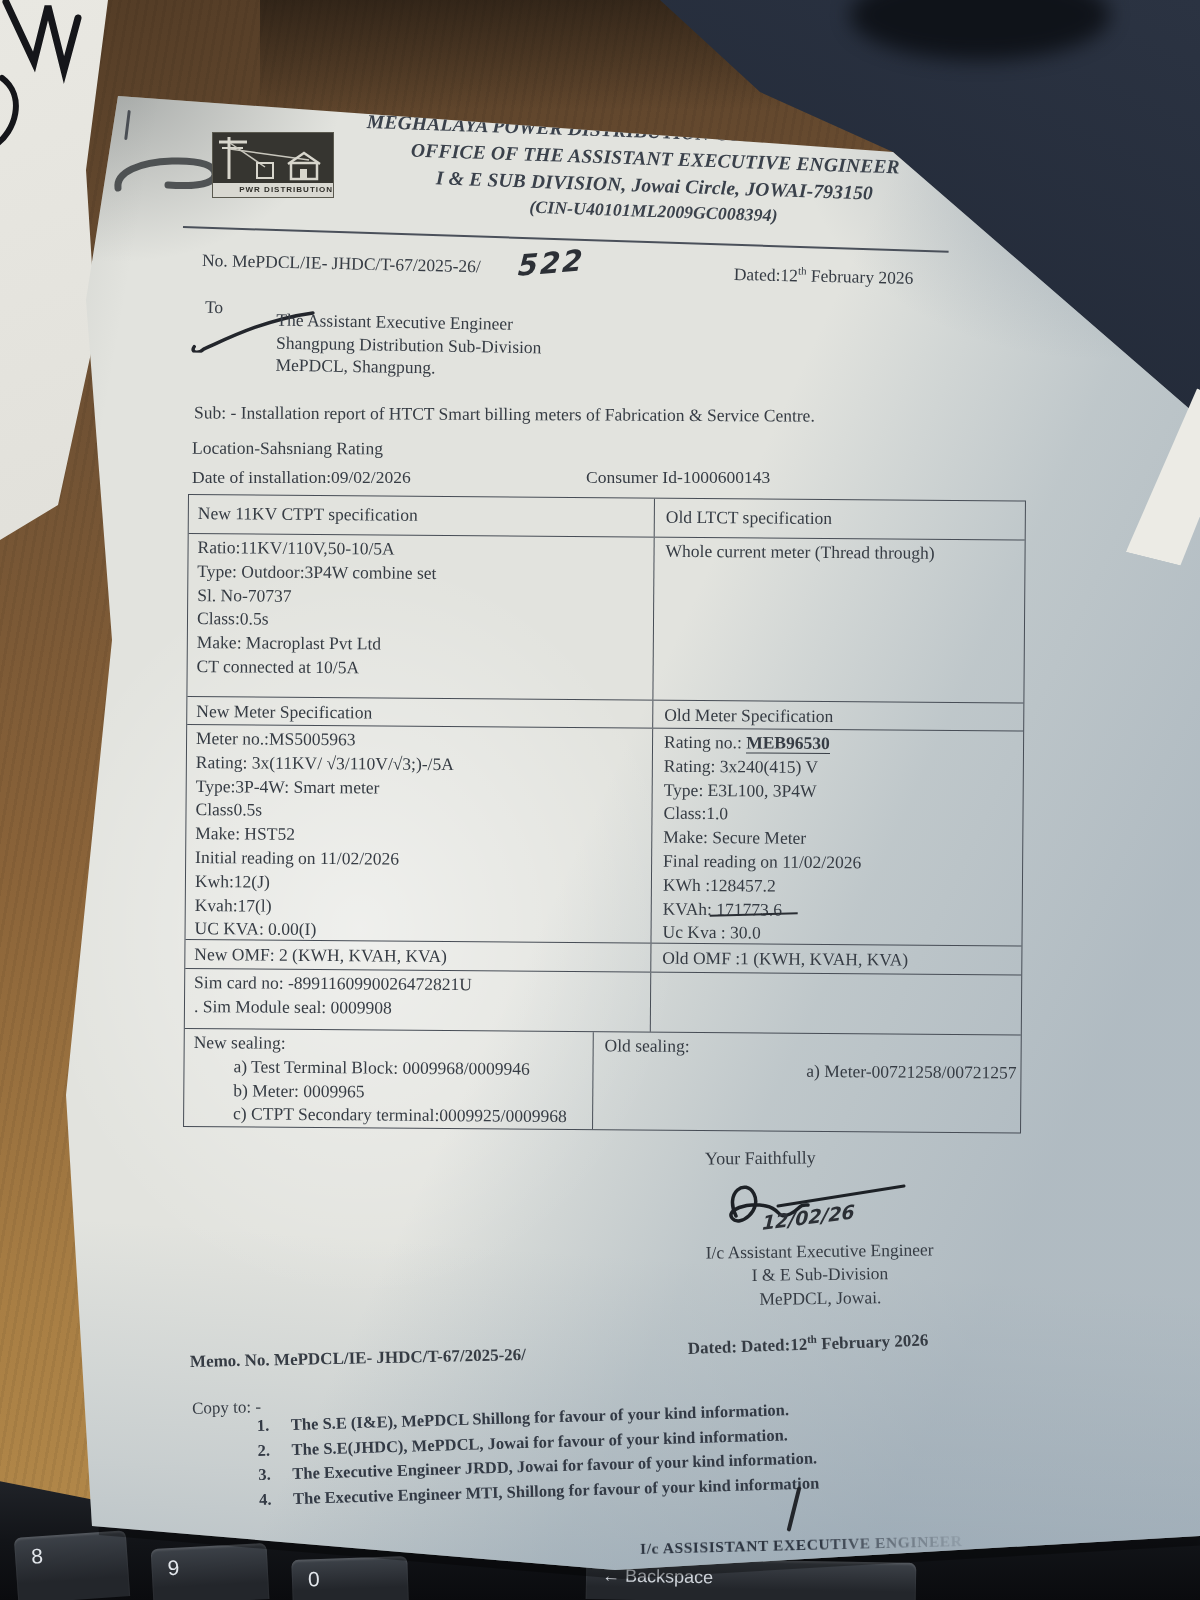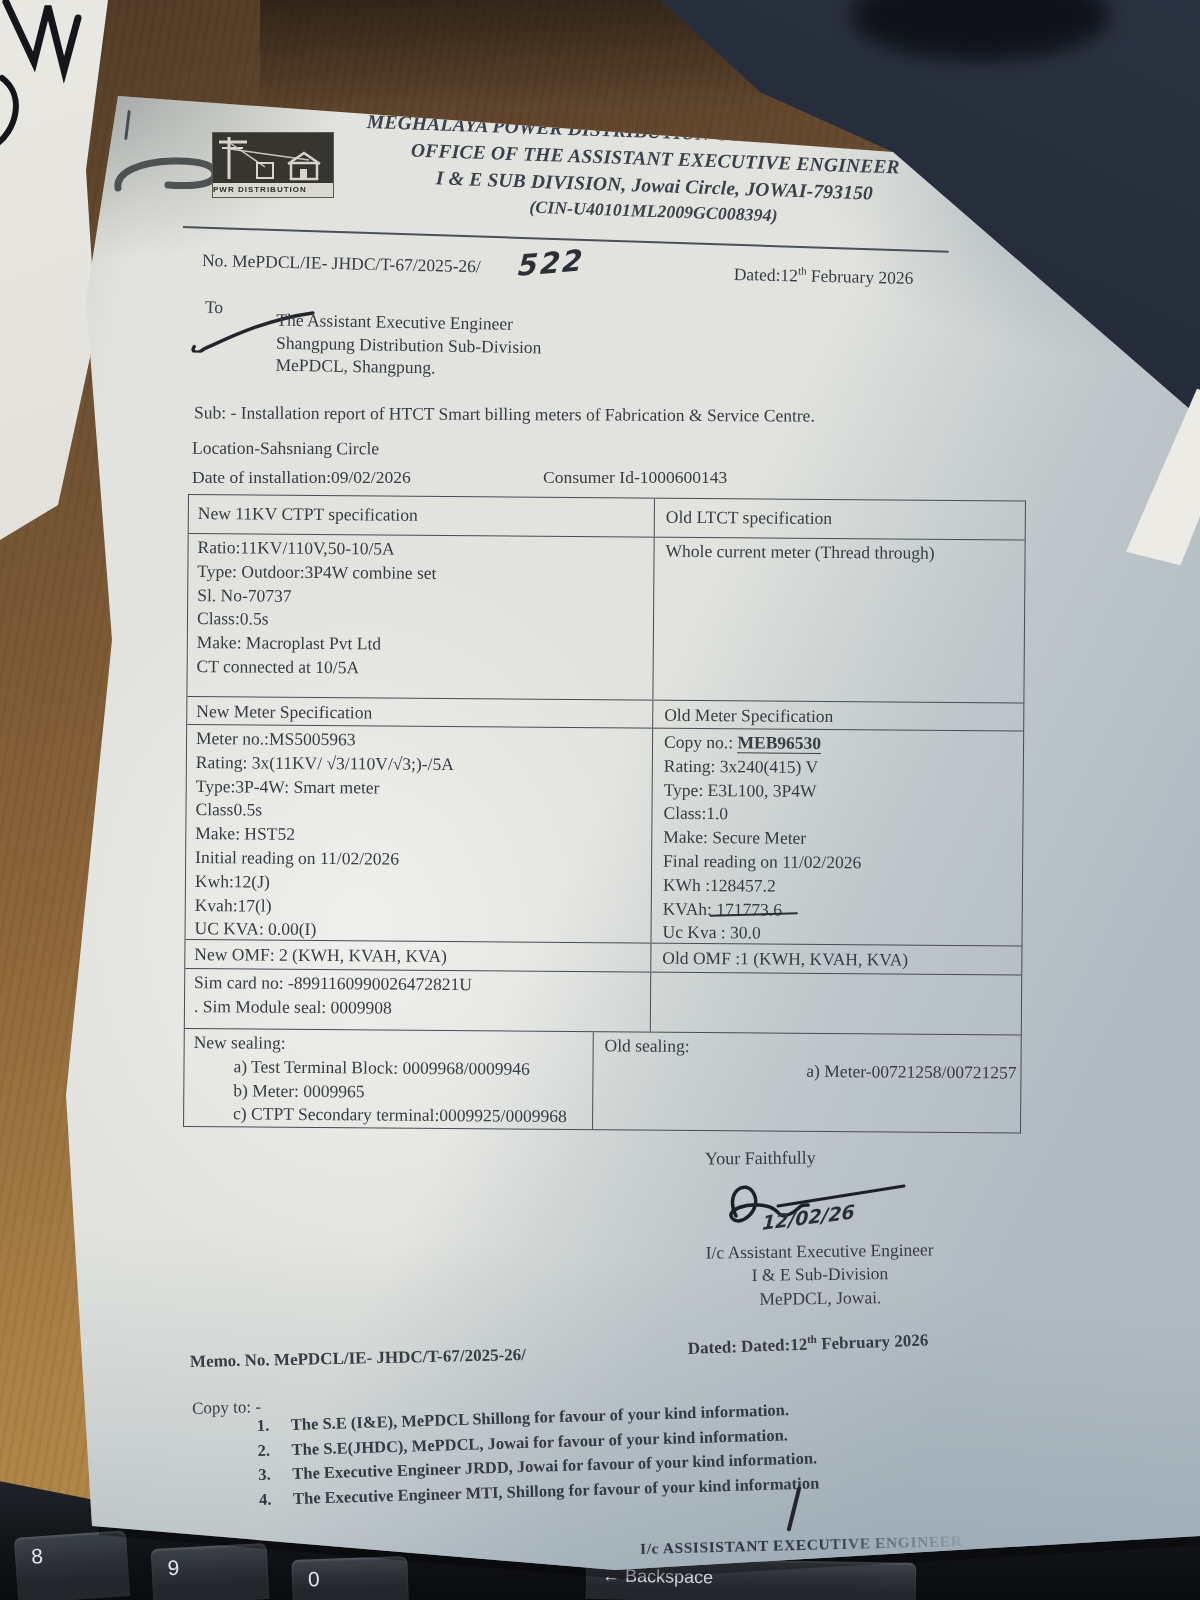--- a/index.html
+++ b/index.html
@@ -51,21 +51,21 @@
       linear-gradient(115deg, transparent 50%, rgba(125,148,166,0.16) 57%, rgba(116,140,160,0.32) 66%, rgba(108,132,155,0.42) 82%),
       linear-gradient(4deg, rgba(112,135,156,0.40) 0%, rgba(112,135,156,0.22) 9%, transparent 23%),
       radial-gradient(ellipse 450px 520px at 30% 58%, rgba(255,255,255,0.45), transparent 72%);}
   .paper-content{position:absolute;inset:0;color:#363c44;filter:blur(0.3px);}
   .paper-content .abs{position:absolute;}
 
   
   .logo{left:212px;top:132px;width:122px;height:66px;border:1px solid #5a594f;box-sizing:border-box;background:#d9d8d1;}
   .logo-art{display:block;width:100%;height:50px;background:#363530;}
   .logo-caption{height:14px;font-family:"Liberation Sans",sans-serif;font-size:8px;font-weight:bold;
-    letter-spacing:1px;color:#2e2d28;text-align:left;line-height:14px;}
+    letter-spacing:1px;color:#2e2d28;text-align:right;line-height:14px;}
 
   .header-block{left:325px;top:118px;width:660px;text-align:center;transform:rotate(2deg);
     font-style:italic;font-weight:bold;color:#3a414b;}
   .header-block .h-line{font-size:19.5px;line-height:27px;letter-spacing:0.2px;white-space:nowrap;}
   .header-block .h-cin{font-size:17.5px;line-height:25px;}
   .header-rule{left:183px;top:226px;width:766px;border-top:2px solid #4a505a;transform:rotate(1.85deg);transform-origin:left center;}
 
   .body-text{font-size:17.5px;}
   .ref-row{left:202px;top:250px;width:800px;transform:rotate(1.3deg);transform-origin:left center;}
   .hw{font-family:"DejaVu Sans",sans-serif;font-style:italic;font-weight:bold;color:#2c3036;}
@@ -73,21 +73,21 @@
   .dated{position:absolute;left:532px;top:1px;}
   sup{font-size:11px;}
 
   .to-block{left:205px;top:297px;transform:rotate(1.1deg);}
   .to-swoosh{position:absolute;left:-14px;top:6px;}
   .address-block{left:276px;top:311px;line-height:22.6px;transform:rotate(1deg);}
 
   .subject{left:194px;top:404px;transform:rotate(0.3deg);}
   .location{left:192px;top:438px;transform:rotate(0.2deg);}
   .dateline{left:192px;top:467px;width:700px;}
-  .consumer{position:absolute;left:351px;top:0;}
+  .consumer{position:absolute;left:394px;top:0;}
 
   .spec-table{left:188px;top:494px;width:838px;transform:rotate(0.45deg);transform-origin:top left;
     border:1.6px solid #474d56;box-sizing:border-box;font-size:17.5px;}
   .t-row{display:flex;border-top:1.6px solid #474d56;box-sizing:border-box;}
   .t-row:first-child{border-top:none;}
   .t-left{width:466px;border-right:1.6px solid #474d56;padding:2px 4px 0 9px;box-sizing:border-box;}
   .t-right{flex:1;padding:2px 4px 0 11px;box-sizing:border-box;position:relative;}
   .r-head{height:38px;}.r-head .cell-line{line-height:33px;}
   .r-spec1{height:163px;}
   .r-mhead{height:28px;}.r-mhead .cell-line{line-height:24px;}
@@ -193,21 +193,21 @@
         <span>To</span>
       </div>
 
       <div class="abs address-block body-text">
         <div>The Assistant Executive Engineer</div>
         <div>Shangpung Distribution Sub-Division</div>
         <div>MePDCL, Shangpung.</div>
       </div>
 
       <div class="abs subject body-text">Sub: - Installation report of HTCT Smart billing meters of Fabrication &amp; Service Centre.</div>
-      <div class="abs location body-text">Location-Sahsniang Circle</div>
+      <div class="abs location body-text">Location-Sahsniang Rating</div>
       <div class="abs dateline body-text">
         <span>Date of installation:09/02/2026</span>
         <span class="consumer">Consumer Id-1000600143</span>
       </div>
 
       <div class="abs spec-table">
 
         <div class="t-row r-head">
           <div class="t-left cell-line">New 11KV CTPT specification</div>
           <div class="t-right cell-line">Old LTCT specification</div>
@@ -238,21 +238,21 @@
             <div class="cell-line">Rating: 3x(11KV/ √3/110V/√3;)-/5A</div>
             <div class="cell-line">Type:3P-4W: Smart meter</div>
             <div class="cell-line">Class0.5s</div>
             <div class="cell-line">Make: HST52</div>
             <div class="cell-line">Initial reading on 11/02/2026</div>
             <div class="cell-line">Kwh:12(J)</div>
             <div class="cell-line">Kvah:17(l)</div>
             <div class="cell-line">UC KVA: 0.00(I)</div>
           </div>
           <div class="t-right">
-            <div class="cell-line"><span>Copy no.: </span><span class="u-val">MEB96530</span></div>
+            <div class="cell-line"><span>Rating no.: </span><span class="u-val">MEB96530</span></div>
             <div class="cell-line">Rating: 3x240(415) V</div>
             <div class="cell-line">Type: E3L100, 3P4W</div>
             <div class="cell-line">Class:1.0</div>
             <div class="cell-line">Make: Secure Meter</div>
             <div class="cell-line">Final reading on 11/02/2026</div>
             <div class="cell-line">KWh :128457.2</div>
             <div class="cell-line">KVAh: 171773.6</div>
             <div class="cell-line">Uc Kva : 30.0</div>
             <div class="kwh-underline"></div>
           </div>

